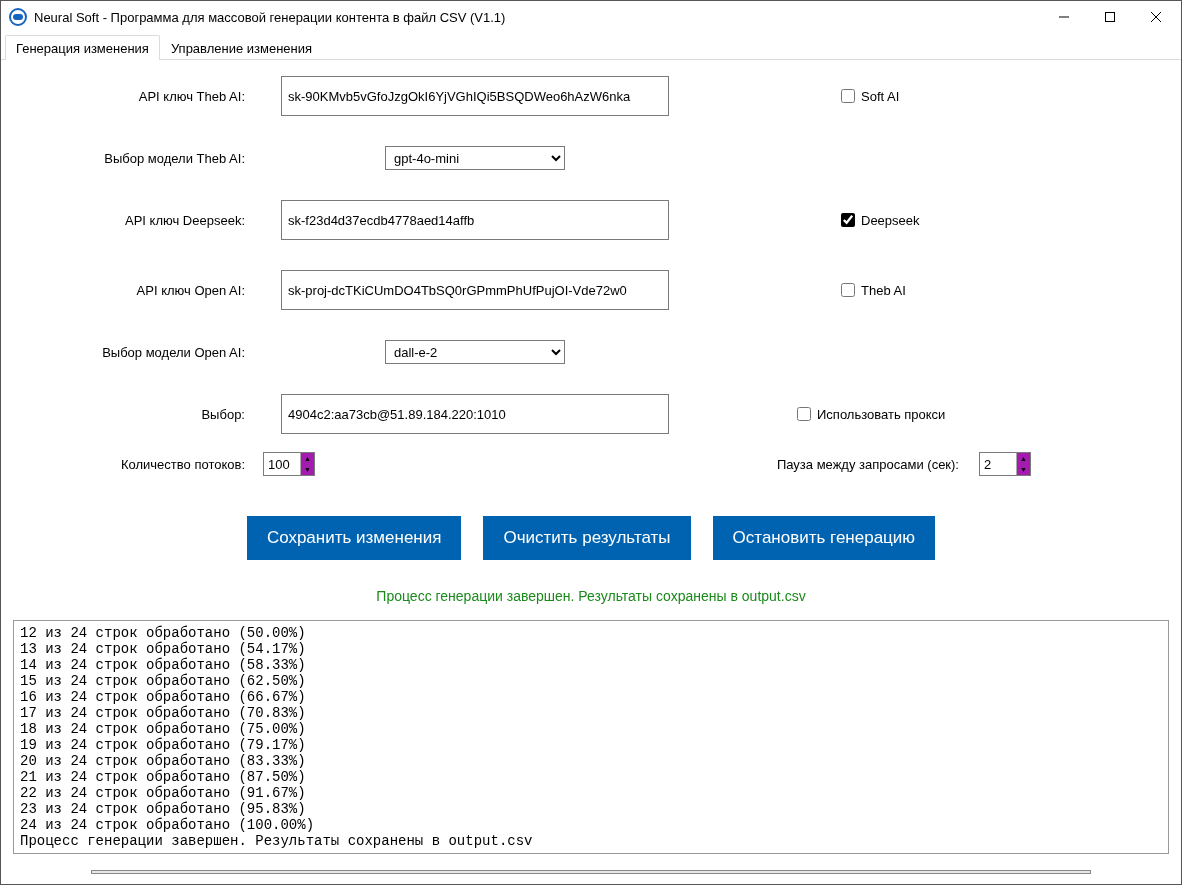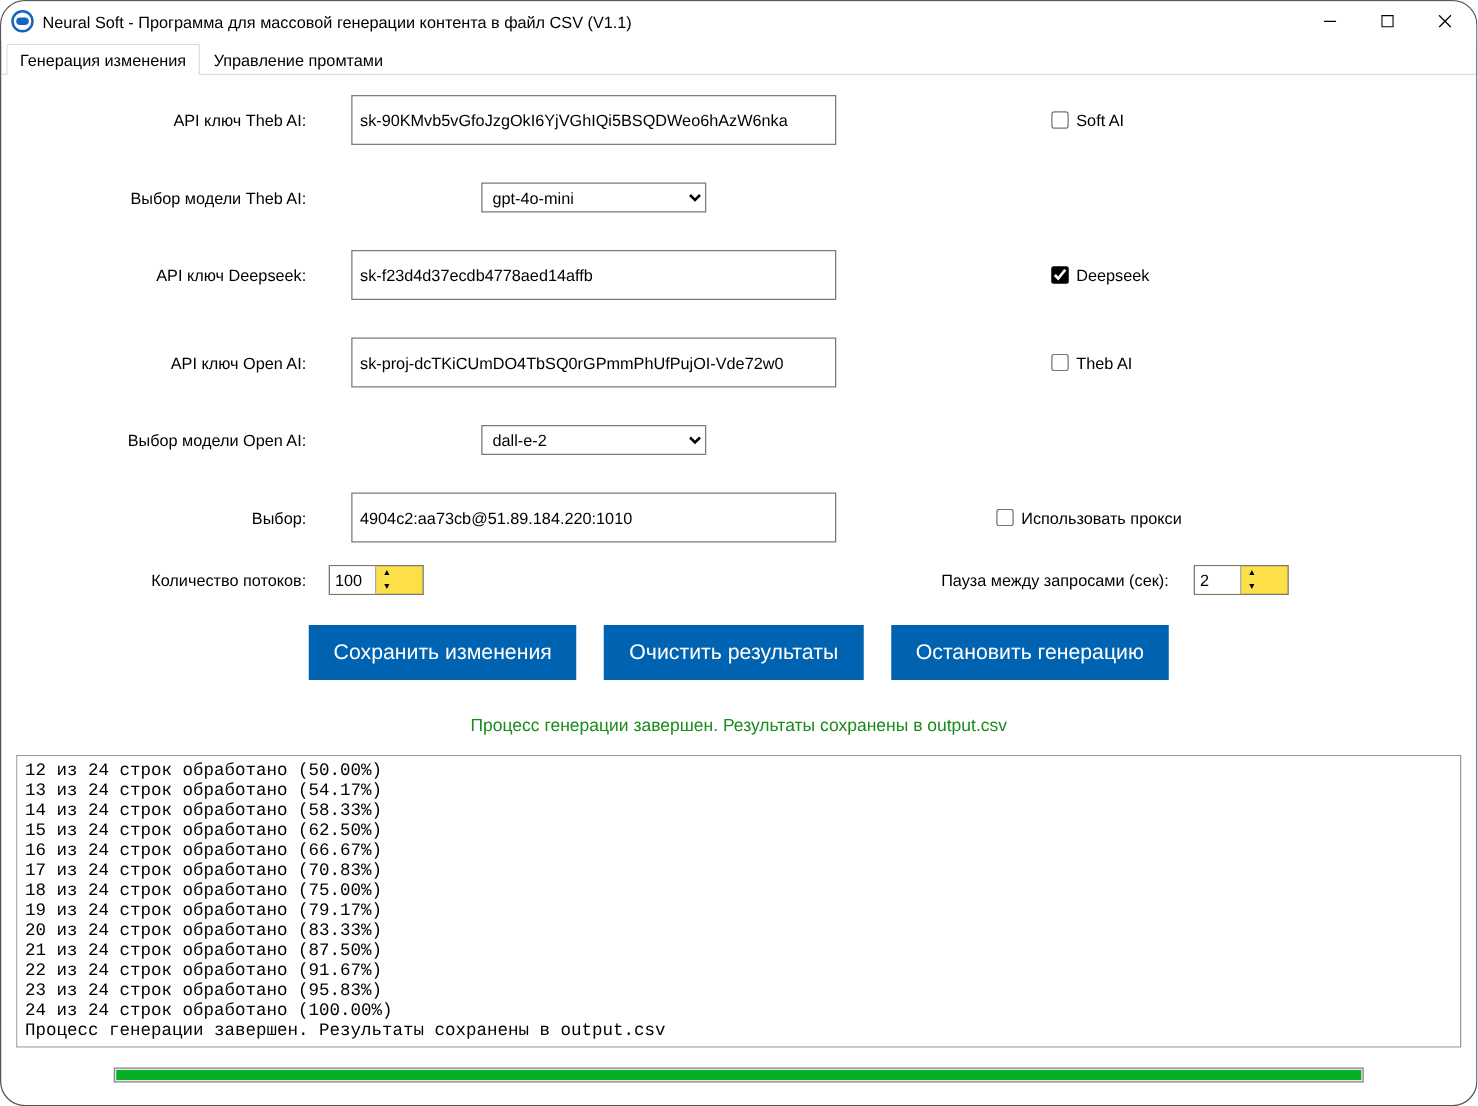--- a/index.html
+++ b/index.html
@@ -11,21 +11,21 @@
     height: 885px;
     overflow: hidden;
   }
   .window {
     width: 1182px;
     height: 885px;
     border: 1px solid #555;
     background: #fff;
     display: flex;
     flex-direction: column;
-    border-radius: 20px;
+    border-radius: 0;
     overflow: hidden;
   }
   .titlebar {
     display: flex;
     align-items: center;
     height: 32px;
     background: #fff;
     padding: 0 2px 0 8px;
   }
   .app-icon {
@@ -117,38 +117,38 @@
 
   .threads-row {
     display: flex;
     align-items: center;
     margin-top: 18px;
     column-gap: 12px;
   }
   .threads-row .lbl1 { width: 240px; text-align: right; padding-right: 6px; }
   .spin {
     position: relative;
-    width: 76px;
+    width: 52px;
     height: 24px;
     border: 1px solid #7a7a7a;
     display: flex;
-    background: #fde047;
+    background: #a21caf;
   }
   .spin input {
     border: none; width: 36px; padding: 2px 4px; font-size: 13px; font-family: inherit;
   }
   .spin .arrows { width: 18px; display: flex; flex-direction: column; border-left: 1px solid #aaa; }
   .spin .arrows div { flex:1; display:flex; align-items:center; justify-content:center; font-size:7px; line-height:1; }
   .pause-lbl { margin-left: auto; margin-right: 8px; }
 
   .btnrow {
     display: flex;
     gap: 22px;
     justify-content: flex-end;
-    margin: 24px auto 18px;
+    margin: 40px auto 18px;
   }
   .pbtn {
     background: #0063b1;
     color: #fff;
     border: none;
     padding: 12px 20px;
     font-size: 17px;
     font-family: inherit;
     cursor: pointer;
   }
@@ -219,21 +219,21 @@
         <svg width="10" height="10">
             <line x1="0" y1="0" x2="10" y2="10"></line>
             <line x1="10" y1="0" x2="0" y2="10"></line>
           </svg>
       </div>
     </div>
   </div>
 
   <div class="tabstrip">
     <div class="tab active">Генерация изменения</div>
-    <div class="tab">Управление промтами</div>
+    <div class="tab">Управление изменения</div>
   </div>
 
   <div class="content">
 
     <div class="form-grid">
 
       <div class="lbl">API ключ Theb AI:</div>
       <input class="txt" value="sk-90KMvb5vGfoJzgOkI6YjVGhIQi5BSQDWeo6hAzW6nka" style="">
       <label class="chkrow">
         <input type="checkbox" style="">

